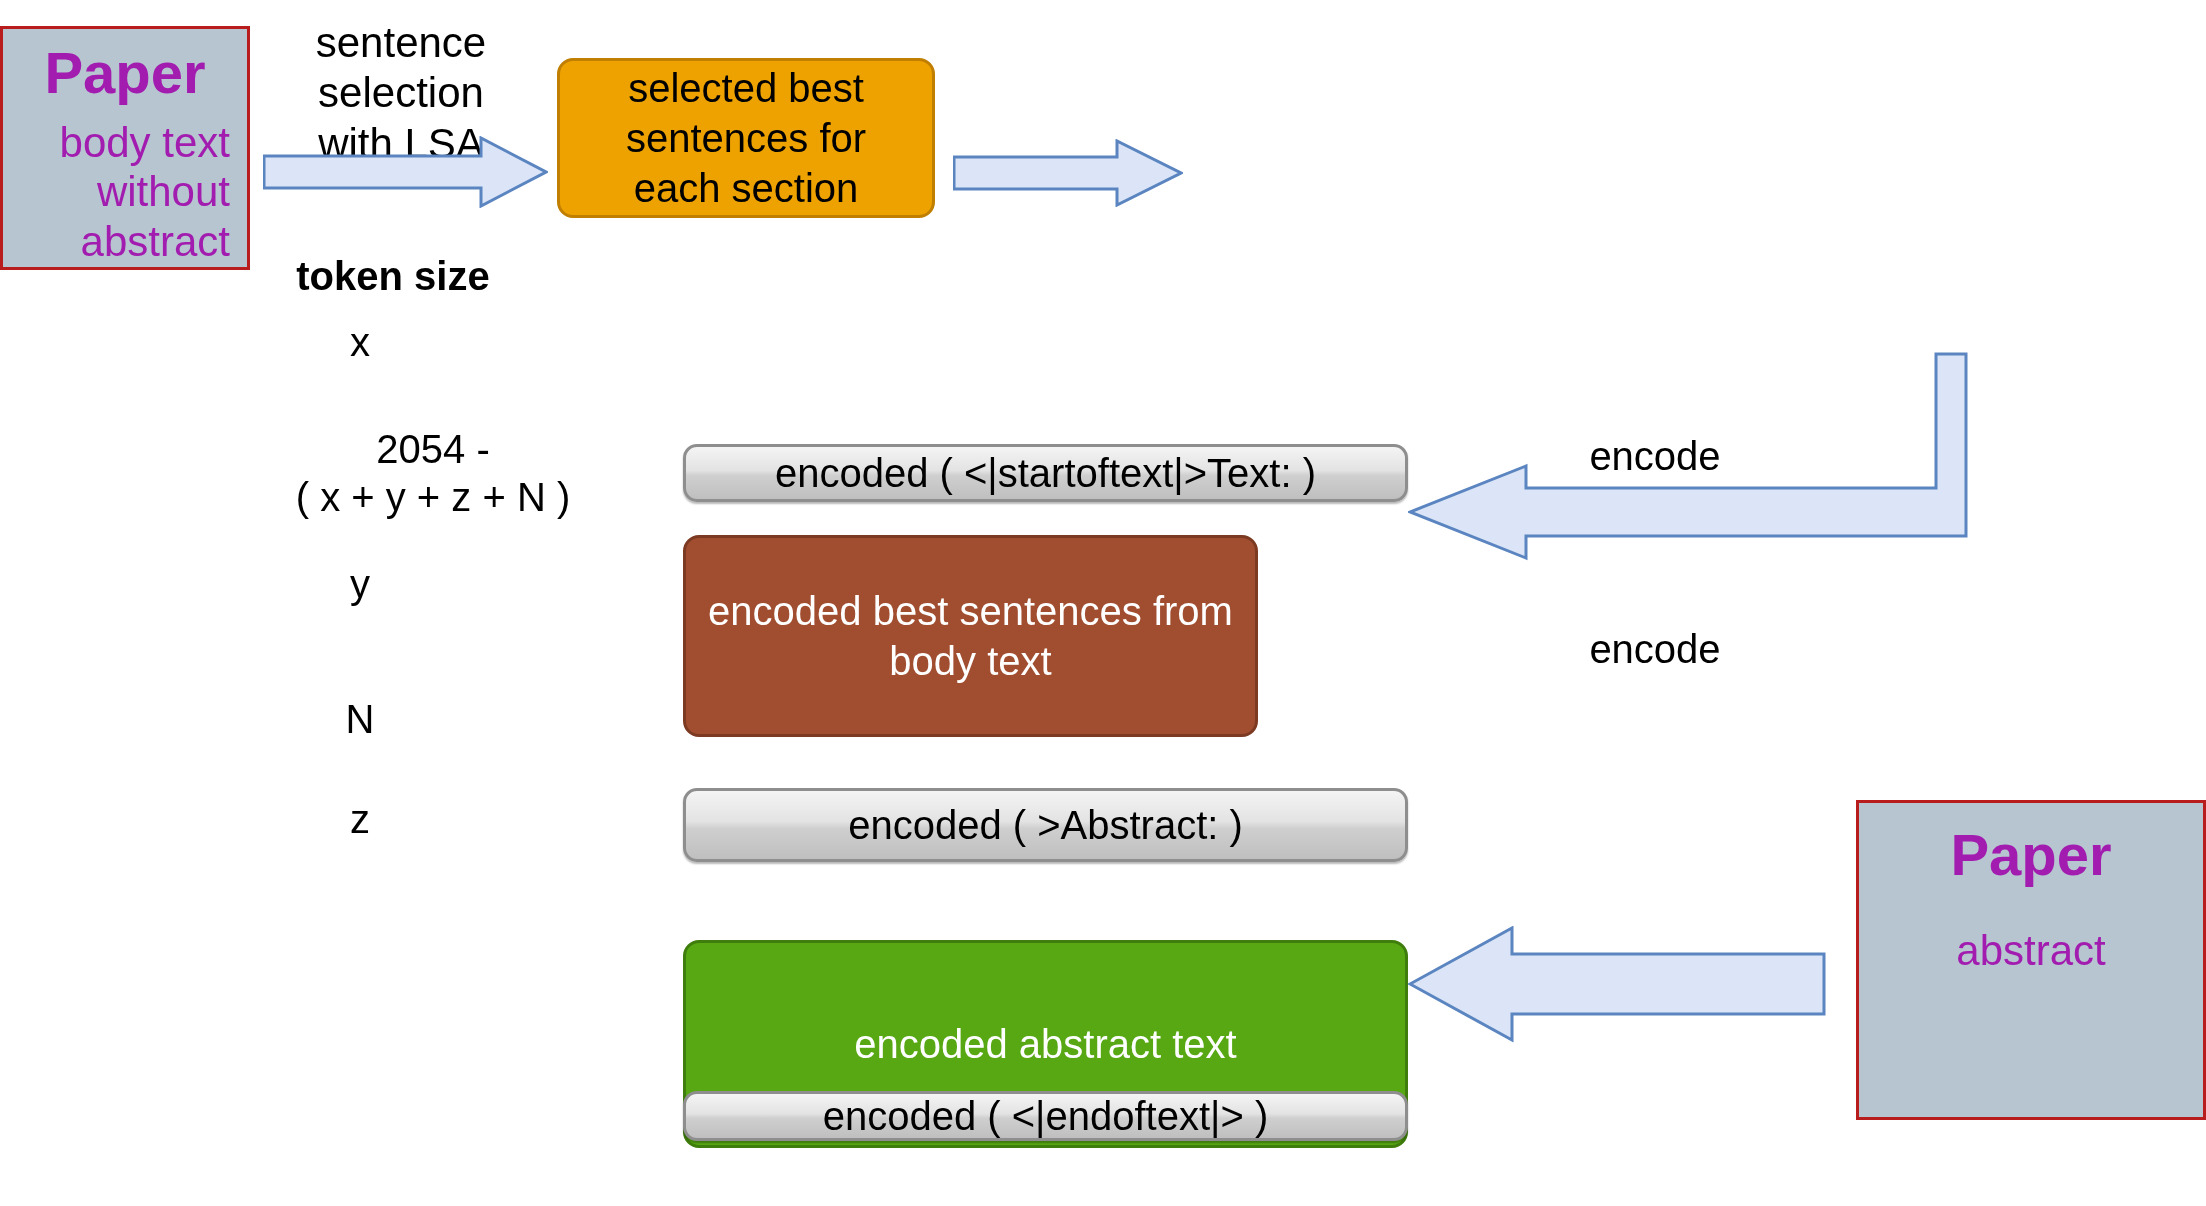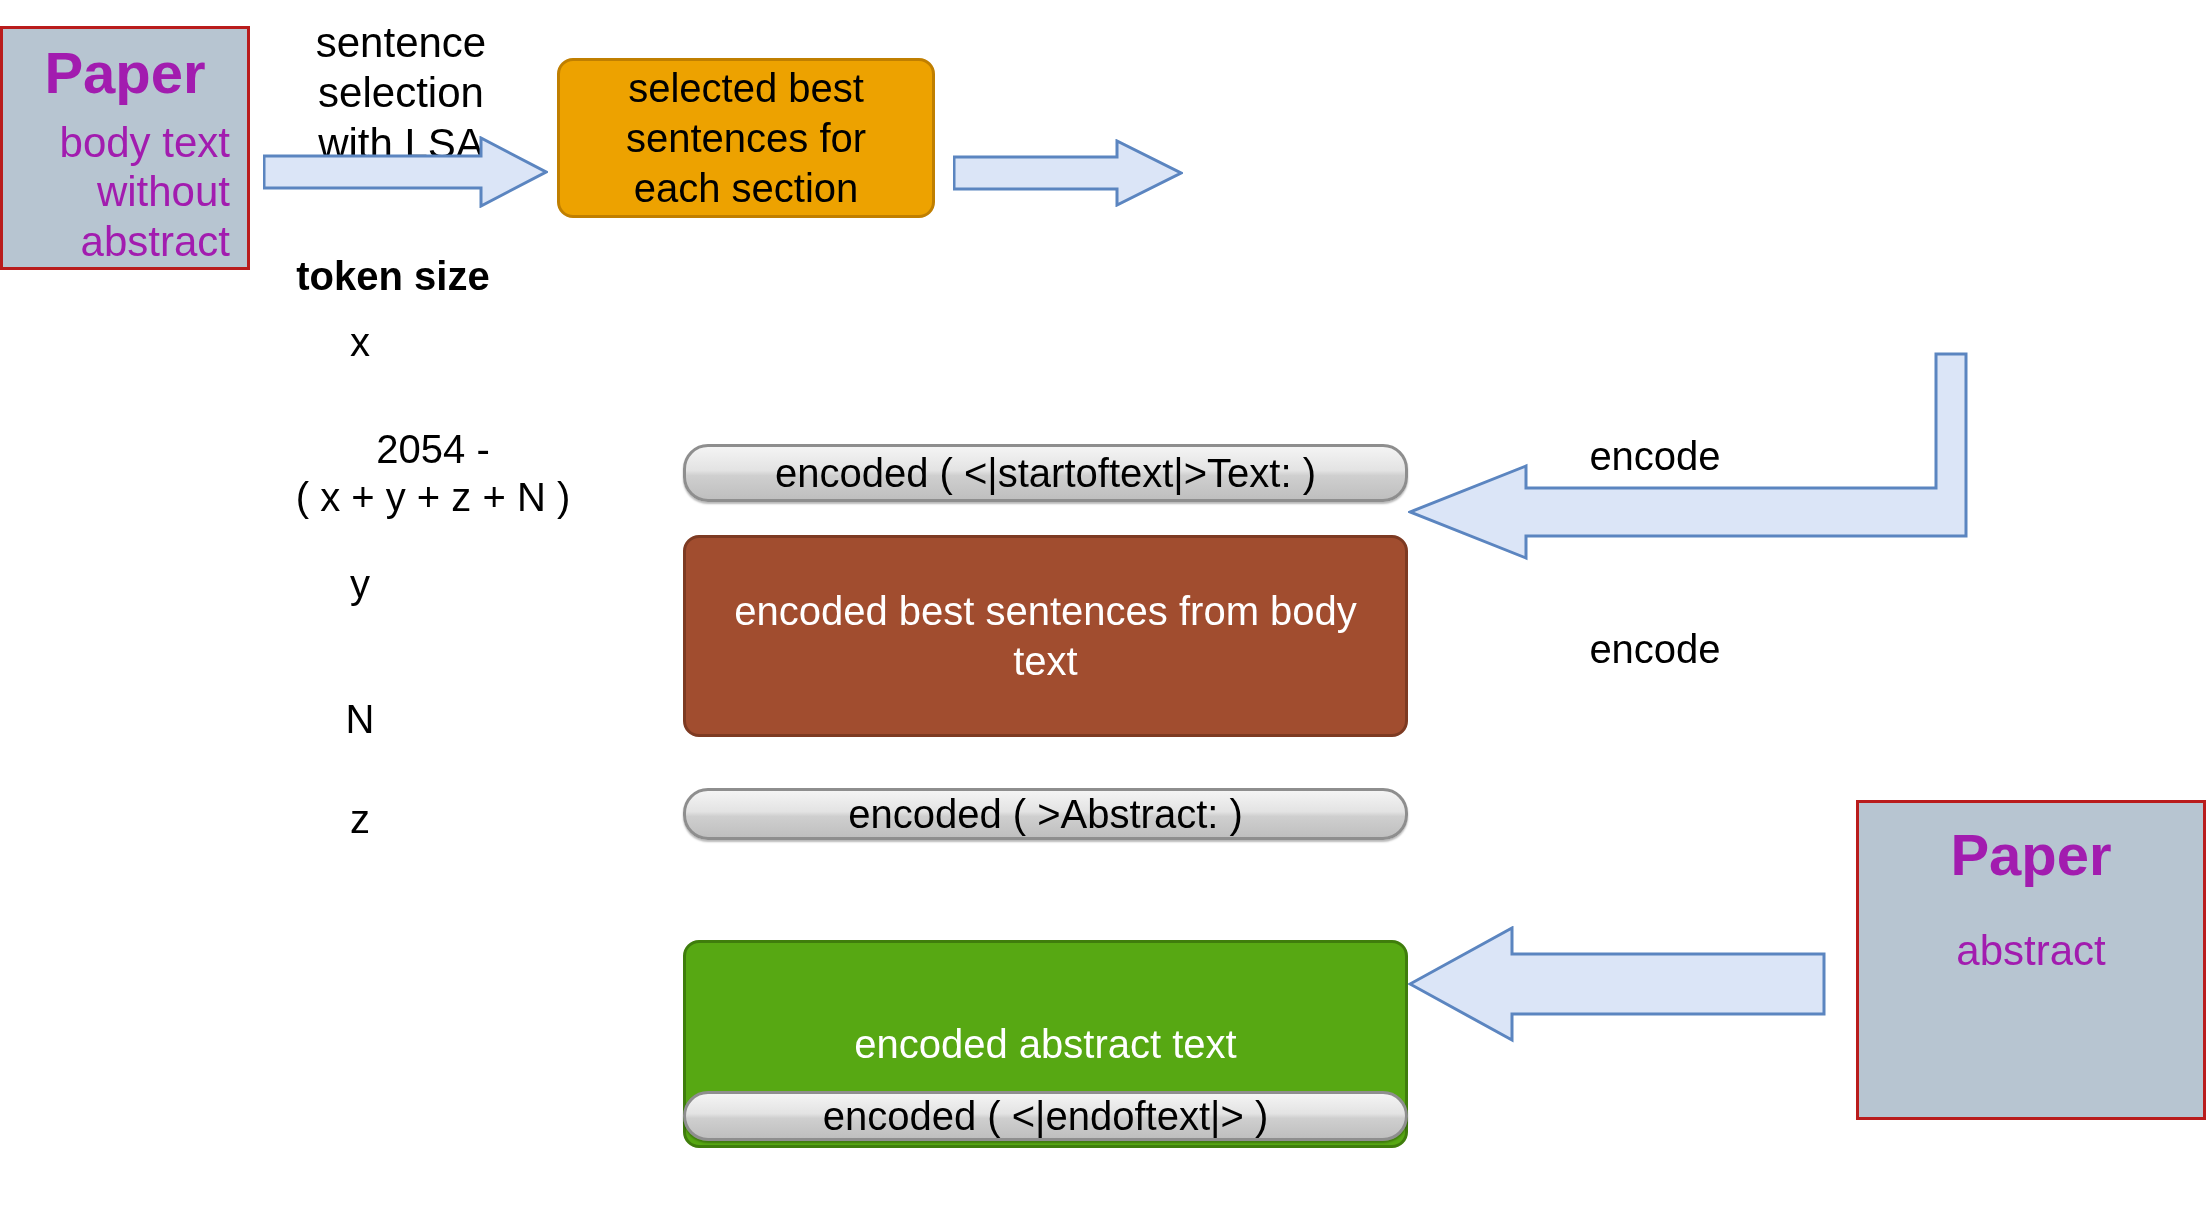--- a/index.html
+++ b/index.html
@@ -69,21 +69,21 @@
   }
   .box-green {
     background: #57a813;
     border: 3px solid #3f7d0c;
     color: #ffffff;
   }
   .box-gray {
     background: linear-gradient(to bottom, #f4f4f4 0%, #e3e3e3 45%, #cfcfcf 55%, #bfbfbf 100%);
     border: 3px solid #8e8e8e;
     color: #000000;
-    border-radius: 25px;
+    border-radius: 14px;
     box-shadow: 0 2px 2px rgba(0,0,0,0.28);
     font-size: 40px;
   }
 
   
   .label {
     color: #000000;
     text-align: center;
     line-height: 1.2;
   }
@@ -135,25 +135,25 @@
   <div class="abs label lbl-var" style="left:300px; top:560px; width:120px;">y</div>
 
   <div class="abs label lbl-var" style="left:300px; top:695px; width:120px;">N</div>
 
   <div class="abs label lbl-var" style="left:300px; top:795px; width:120px;">z</div>
 
   <div class="abs round-box box-gray" style="left:683px; top:444px; width:725px; height:58px;">
     <span>encoded ( &lt;|startoftext|&gt;Text: )</span>
   </div>
 
-  <div class="abs round-box box-brown" style="left:683px; top:535px; width:725px; height:202px;">
+  <div class="abs round-box box-brown" style="left:683px; top:535px; width:575px; height:202px;">
     <span style="max-width:640px; display:inline-block;">encoded best sentences from body text</span>
   </div>
 
-  <div class="abs round-box box-gray" style="left:683px; top:788px; width:725px; height:52px;">
+  <div class="abs round-box box-gray" style="left:683px; top:788px; width:725px; height:74px;">
     <span>encoded ( &gt;Abstract: )</span>
   </div>
 
   <div class="abs round-box box-green" style="left:683px; top:940px; width:725px; height:208px;">
     <span>encoded abstract text</span>
   </div>
 
   <div class="abs round-box box-gray" style="left:683px; top:1082px; width:725px; height:50px;margin-top:9px;">
     <span>encoded ( &lt;|endoftext|&gt; )</span>
   </div>

